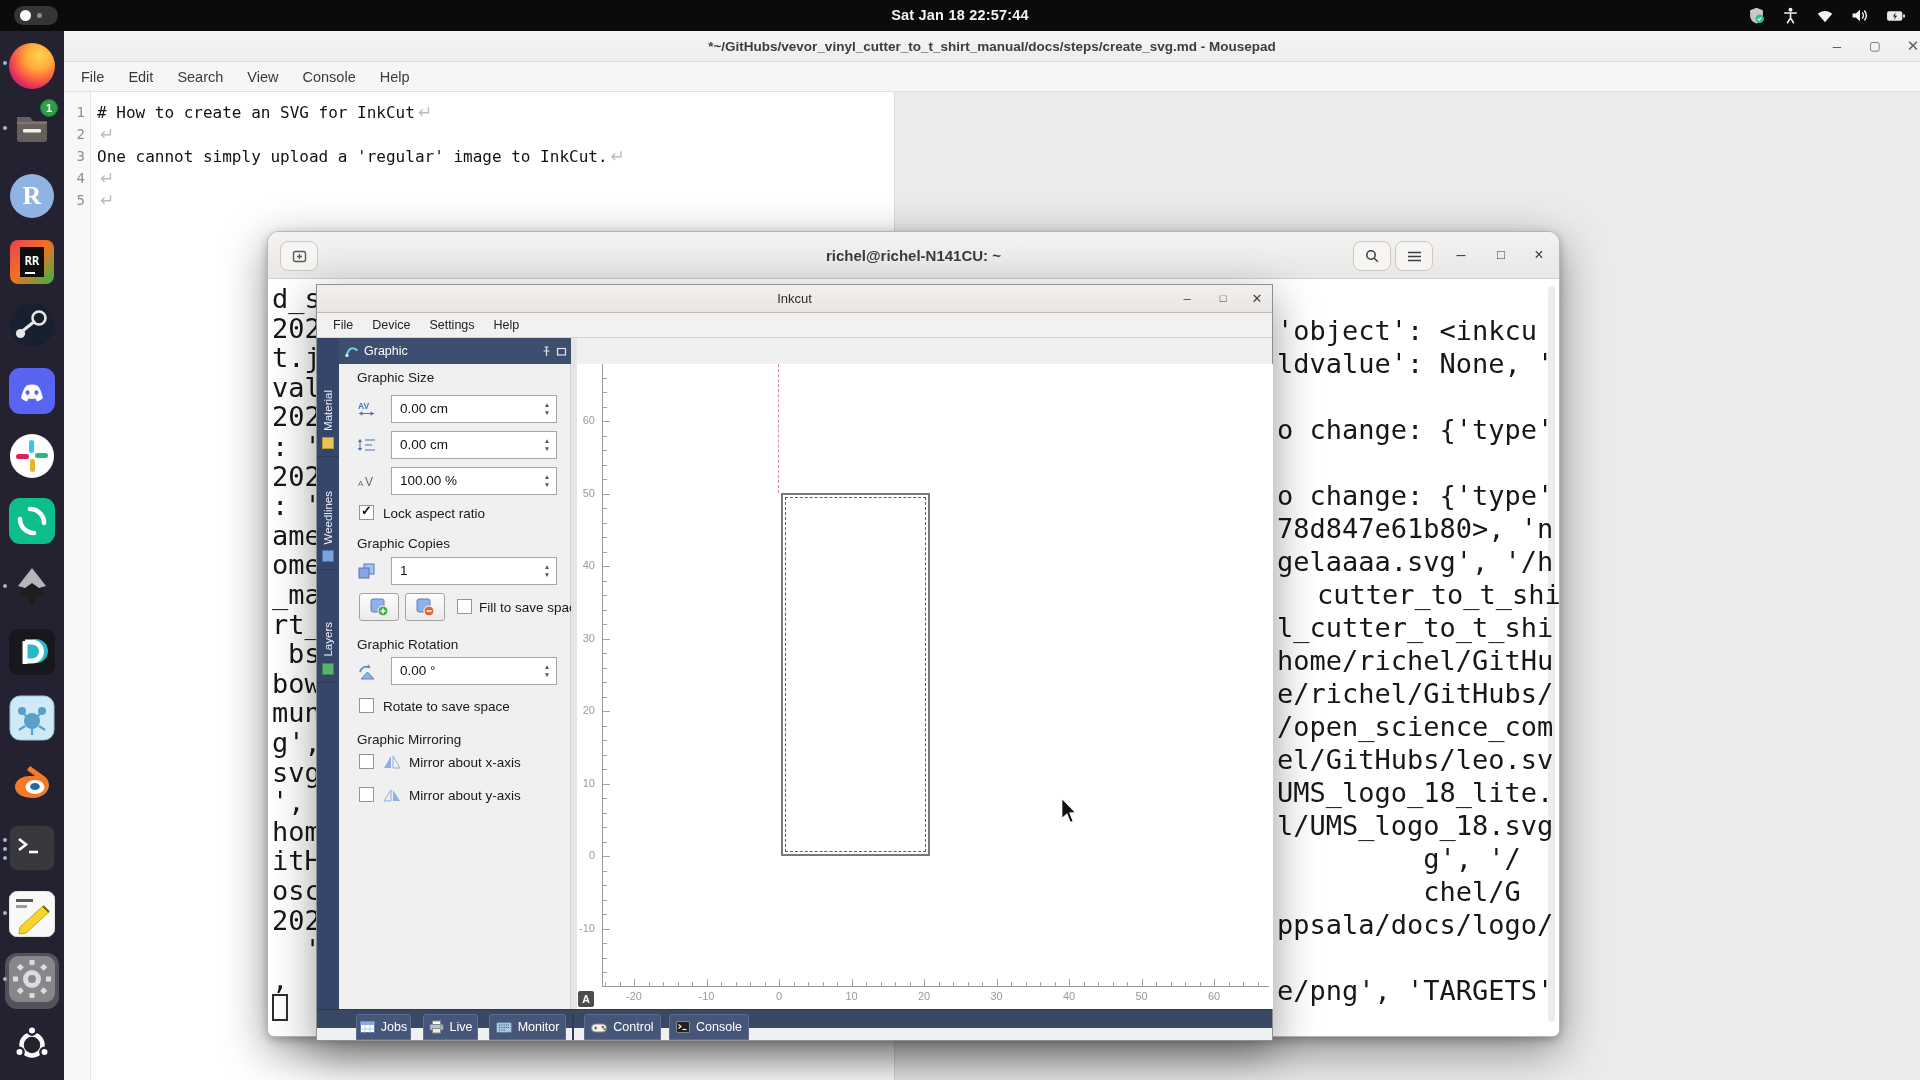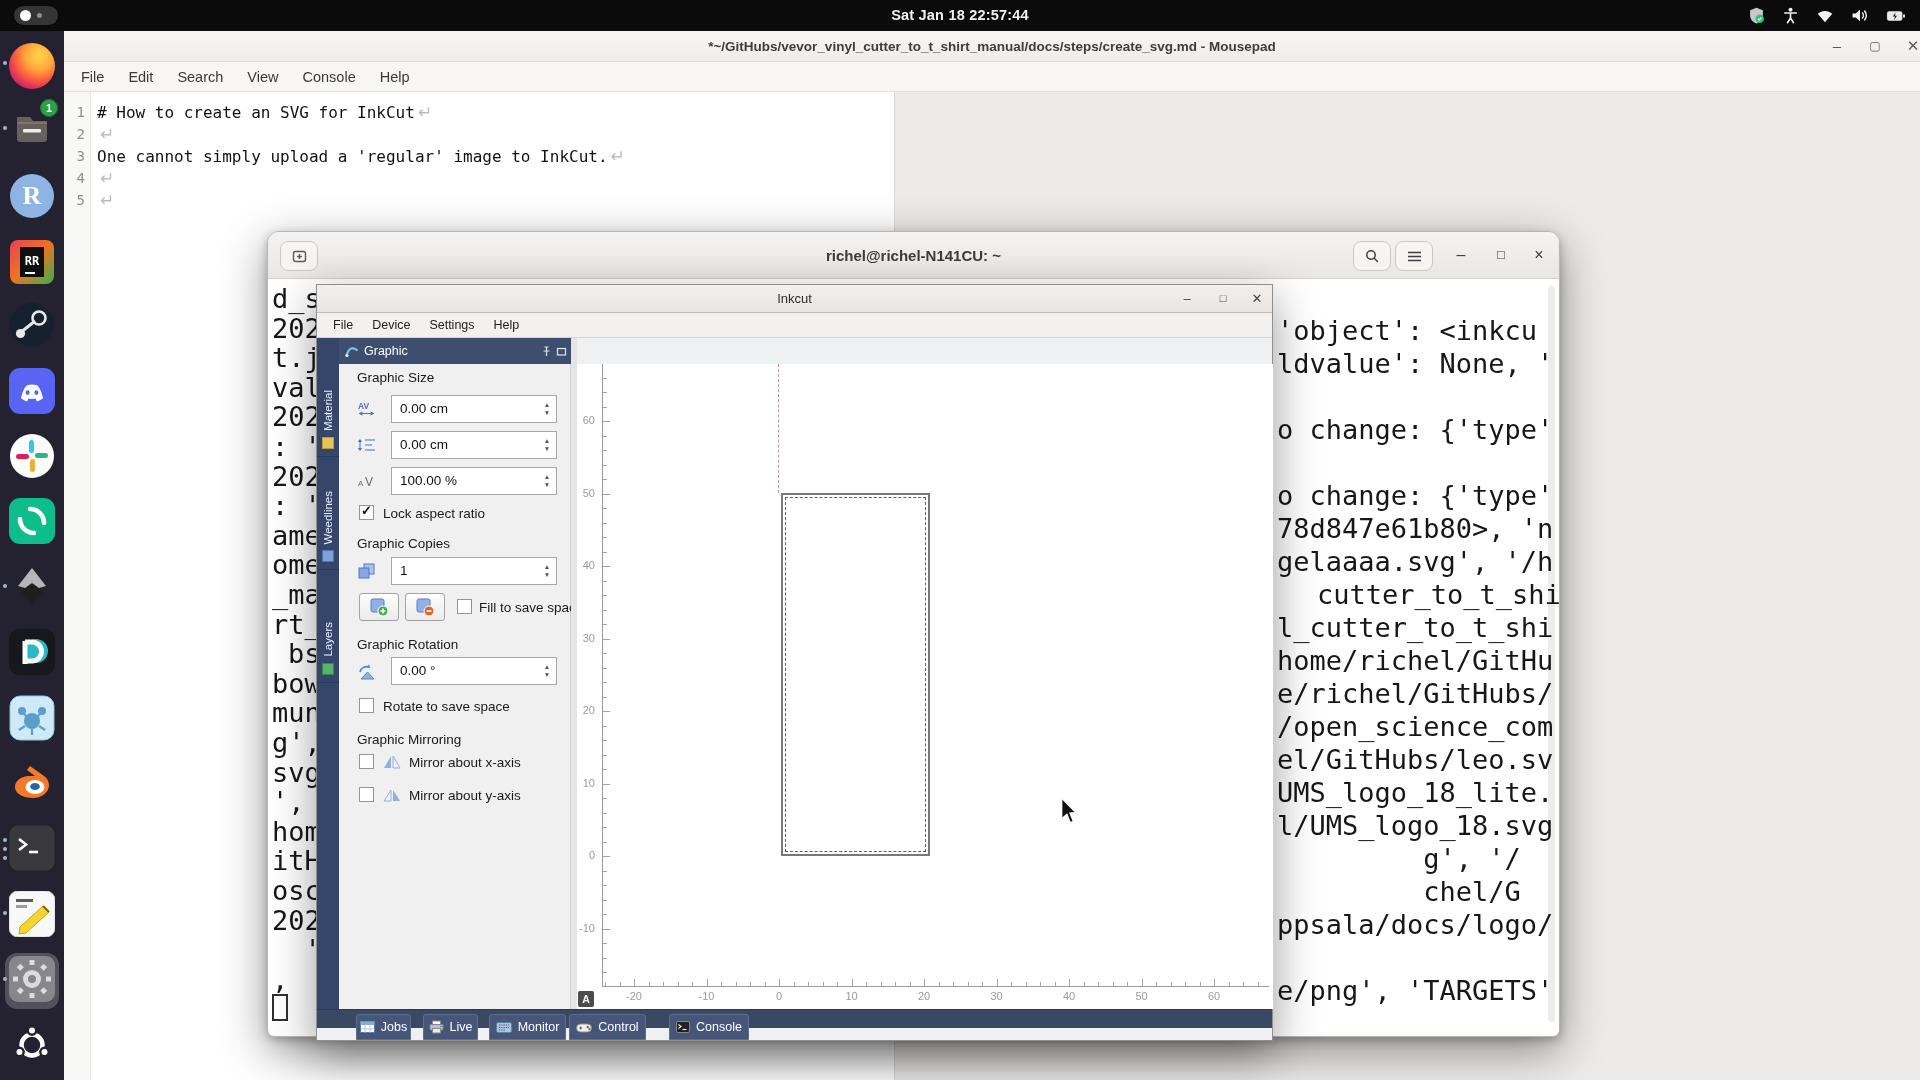--- a/index.html
+++ b/index.html
@@ -483,21 +483,21 @@
         </div>
         <div class="ik-tab" style="left: 172px; width: 77px; text-align: center;">
           <span style="display: flex; align-items: center;">
             <svg width="16" height="11" viewBox="0 0 16 11">
               <rect x=".5" y=".5" width="15" height="10" rx="1.5" fill="#a9c7e2" stroke="#60819e"></rect>
               <path d="M3 3h10M3 5.5h10M3 8h6" stroke="#44586b" stroke-width="1" stroke-dasharray="1.2 1.1"></path>
             </svg>
           </span>
           <span>Monitor</span>
         </div>
-        <div class="ik-tab" style="left: 252px; width: 77px;">
+        <div class="ik-tab" style="left: 267px; width: 77px;">
           <span style="display: flex; align-items: center;">
             <svg width="16" height="11" viewBox="0 0 16 11">
               <rect x=".5" y="2" width="15" height="8" rx="4" fill="#f2f2f2" stroke="#8a8a8a"></rect>
               <circle cx="11.7" cy="5" r="1.2" fill="#d33"></circle>
               <circle cx="13.5" cy="7" r="1.2" fill="#3a3"></circle>
               <path d="M3.2 6h3M4.7 4.5v3" stroke="#555" stroke-width="1"></path>
             </svg>
           </span>
           <span>Control</span>
         </div>

